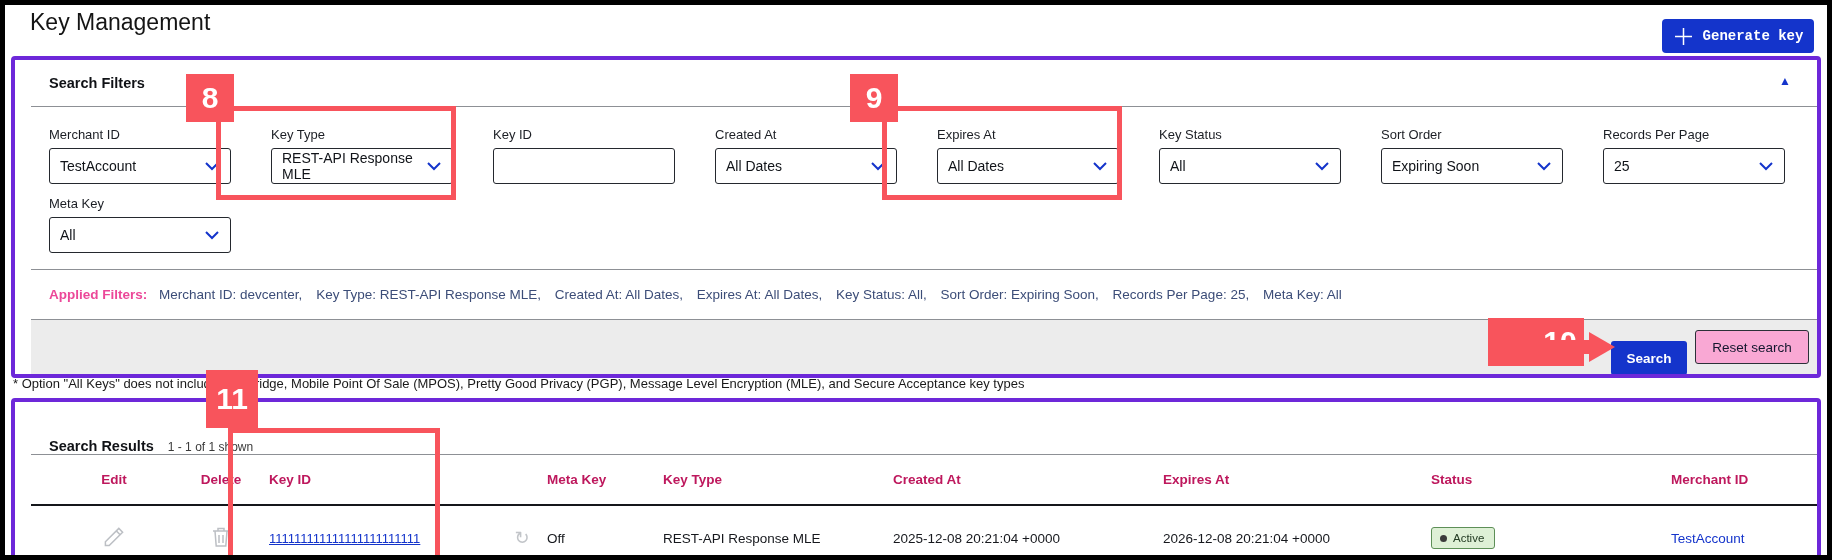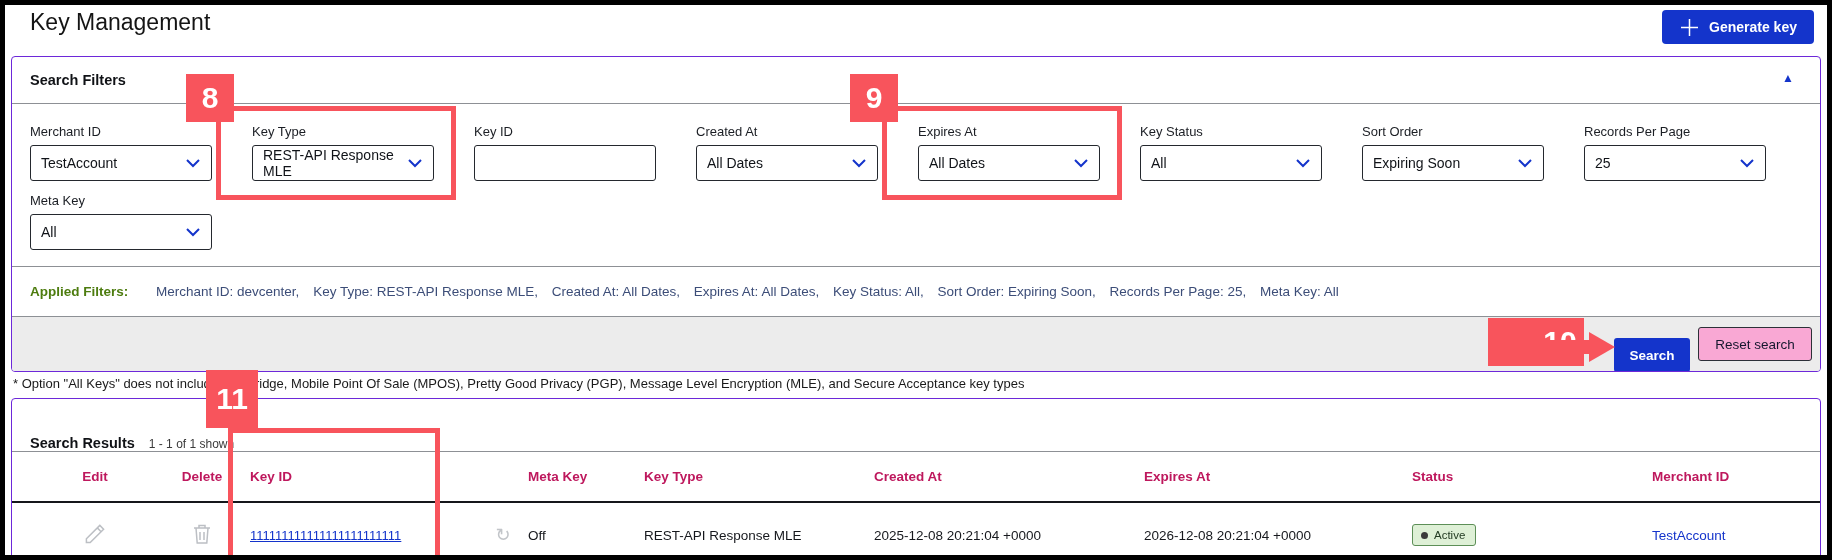--- a/index.html
+++ b/index.html
@@ -4,27 +4,27 @@
 <style>
   html,body{margin:0;padding:0;background:#fff;}
   #frame{
     position:relative;width:1832px;height:560px;box-sizing:border-box;
     background:#fff;border:5px solid #000;overflow:hidden;
     font-family:"Liberation Sans",sans-serif;color:#16181d;
   }
   
   .page-title{position:absolute;left:25px;top:4px;font-size:23px;color:#141414;}
   .btn-generate{
-    position:absolute;left:1657px;top:5px;width:152px;height:34px;
+    position:absolute;left:1657px;top:14px;width:152px;height:34px;
     background:#1434cb;color:#fff;border:none;border-radius:4px;
     display:flex;align-items:center;justify-content:center;gap:9px;
-    font-size:14px;font-weight:bold;cursor:pointer;font-family:Liberation Sans, sans-serif;
-  }
-  
-  .panel{position:absolute;left:6px;width:1810px;border:1px solid #6d28d9;border-radius:4px;background:#fff;box-sizing:border-box;overflow:hidden;}
+    font-size:14px;font-weight:bold;cursor:pointer;font-family:Liberation Mono, monospace;
+  }
+  
+  .panel{position:absolute;left:6px;width:1810px;border:4px solid #6d28d9;border-radius:4px;background:#fff;box-sizing:border-box;overflow:hidden;padding-left:16px;}
   #filters-panel{top:51px;}
   #results-panel{top:393px;height:170px;}
   .panel-header{height:46px;display:flex;align-items:center;padding:0 26px 0 18px;position:relative;}
   .panel-title{font-size:14.5px;font-weight:bold;color:#101216;}
   .collapse{position:absolute;right:26px;top:15px;font-size:12px;color:#1434cb;cursor:pointer;line-height:1;}
   .hdiv{height:1px;background:#8d9095;}
   
   .filters-block{padding:20px 18px 16px 18px;}
   .filters-grid{display:grid;grid-template-columns:repeat(8,222px);}
   .filters-row2{margin-top:12px;}
@@ -34,21 +34,21 @@
     display:flex;align-items:center;justify-content:space-between;padding:0 10px;
     background:#fff;font-size:14px;color:#101318;cursor:pointer;
   }
   .txtinput{
     width:182px;height:36px;box-sizing:border-box;border:1px solid #24282e;border-radius:3px;
     padding:0 10px;font-size:14px;font-family:inherit;color:#101318;
   }
   .chev{flex:0 0 auto;}
   
   .applied{padding:16px 18px;font-size:13.5px;color:#3c4d78;line-height:17px;}
-  .applied .applied-prefix{color:#4d7c0f;font-weight:bold;margin-right:24px;}
+  .applied .applied-prefix{color:#ec4899;font-weight:bold;margin-right:8px;}
   .applied .seg{margin-right:10px;}
   
   .button-bar{height:54px;background:#ececec;display:flex;align-items:center;justify-content:flex-end;gap:8px;padding-right:8px;}
   .btn-search{
     width:76px;height:34px;background:#1434cb;color:#fff;border:none;border-radius:3px;
     font-size:13.5px;font-weight:bold;cursor:pointer;font-family:inherit;margin-top:22px;
   }
   .btn-reset{
     width:114px;height:34px;background:#f9a8d4;color:#14172e;border:1px solid #2c3038;border-radius:3px;
     font-size:13.5px;font-weight:normal;cursor:pointer;font-family:inherit;

